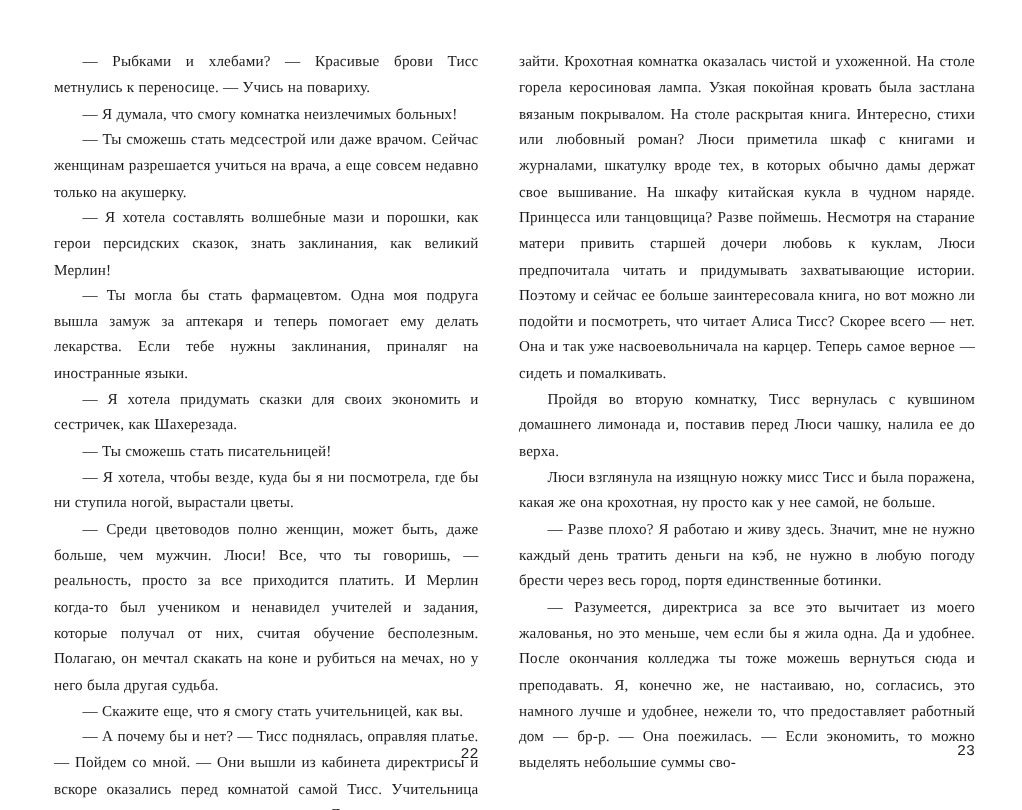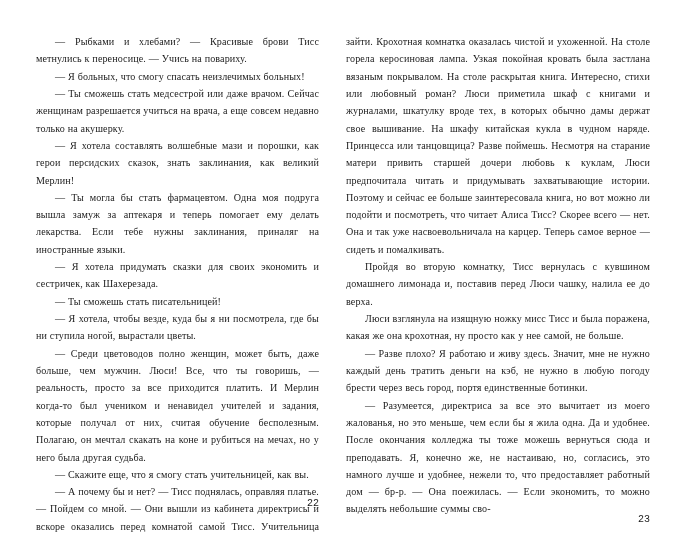--- a/index.html
+++ b/index.html
@@ -62,32 +62,32 @@
     font-family: Liberation Mono, monospace;
   }
   .folio-left {
     left: 0;
     right: 21px;
     bottom: 30px;
   }
   .folio-right {
     left: 6px;
     right: 31px;
-    bottom: 14px;
+    bottom: 32px;
   }
 </style>
 </head>
 <body>
 
 <div class="spread">
 
   <div class="page page-left">
     <div class="textblock">
       <p class="para">— Рыбками и хлебами? — Красивые брови Тисс метнулись к переносице. — Учись на повариху.</p>
-      <p class="para">— Я больных, что смогу спасать неизлечимых больных!</p>
+      <p class="para">— Я думала, что смогу комнатка неизлечимых больных!</p>
       <p class="para">— Ты сможешь стать медсестрой или даже врачом. Сейчас женщинам разрешается учиться на врача, а еще совсем недавно только на акушерку.</p>
       <p class="para">— Я хотела составлять волшебные мази и порошки, как герои персидских сказок, знать заклинания, как великий Мерлин!</p>
       <p class="para">— Ты могла бы стать фармацевтом. Одна моя подруга вышла замуж за аптекаря и теперь помогает ему делать лекарства. Если тебе нужны заклинания, приналяг на иностранные языки.</p>
       <p class="para">— Я хотела придумать сказки для своих экономить и сестричек, как Шахерезада.</p>
       <p class="para">— Ты сможешь стать писательницей!</p>
       <p class="para">— Я хотела, чтобы везде, куда бы я ни посмотрела, где бы ни ступила ногой, вырастали цветы.</p>
       <p class="para">— Среди цветоводов полно женщин, может быть, даже больше, чем мужчин. Люси! Все, что ты говоришь, — реальность, просто за все приходится платить. И Мерлин когда-то был учеником и ненавидел учителей и задания, которые получал от них, считая обучение бесполезным. Полагаю, он мечтал скакать на коне и рубиться на мечах, но у него была другая судьба.</p>
       <p class="para">— Скажите еще, что я смогу стать учительницей, как вы.</p>
       <p class="para">— А почему бы и нет? — Тисс поднялась, оправляя платье. — Пойдем со мной. — Они вышли из кабинета директрисы и вскоре оказались перед комнатой самой Тисс. Учительница толкнула незапертую дверь и пригласила Люси</p>
     </div>

